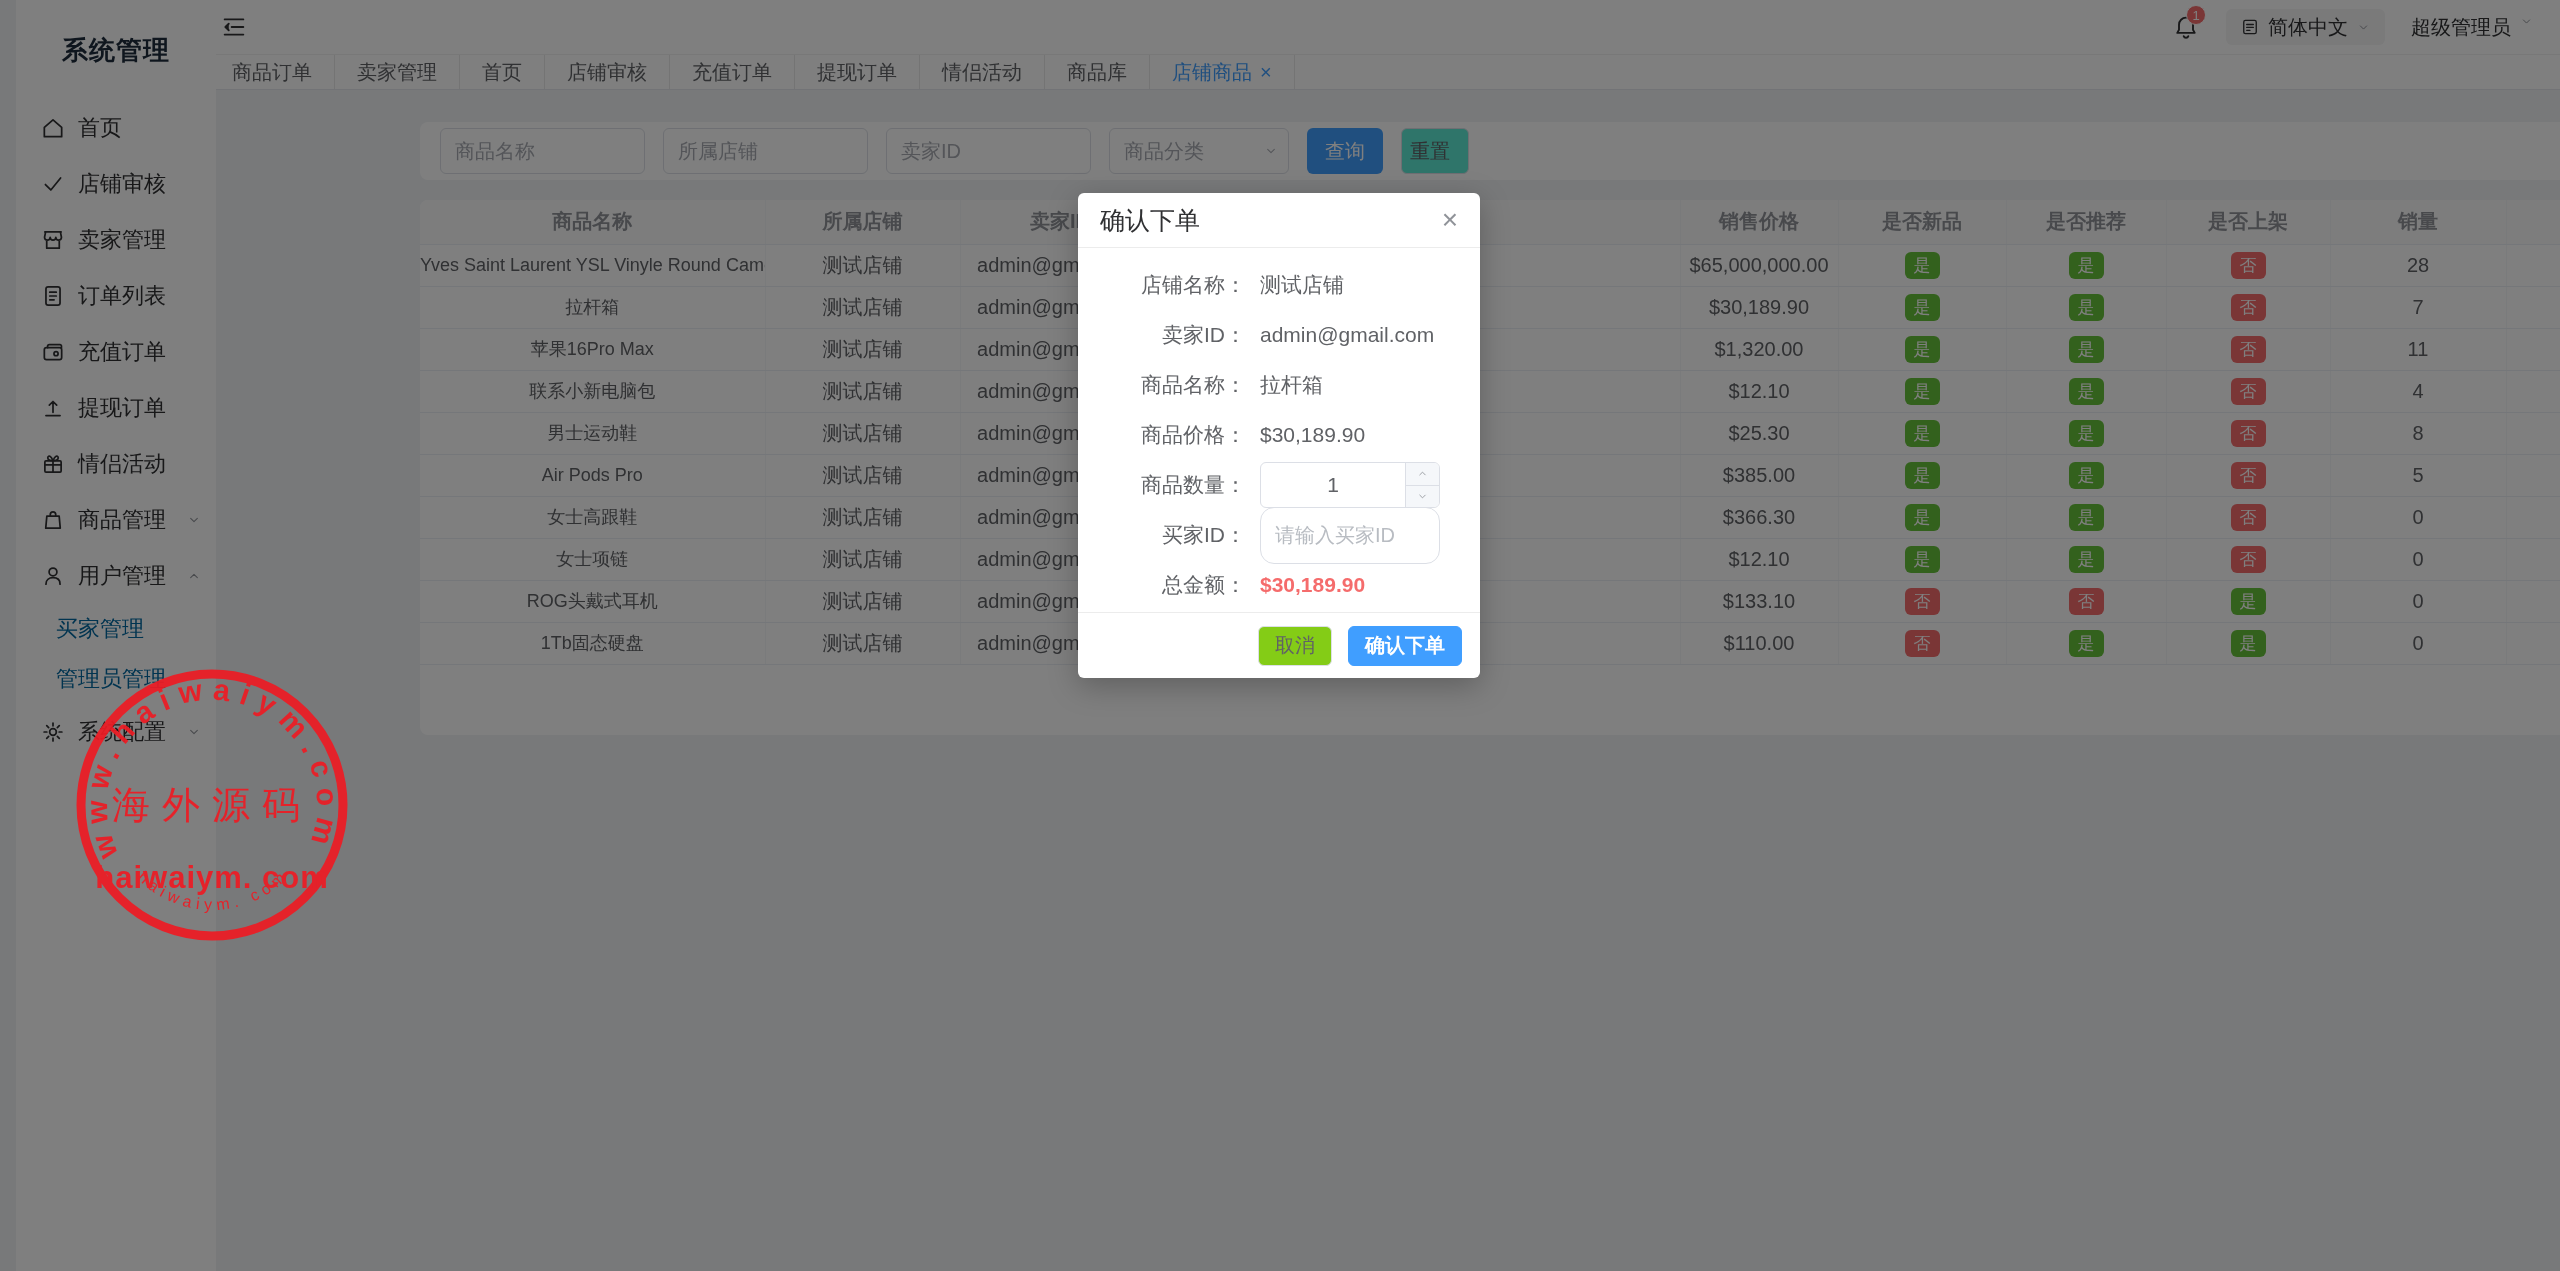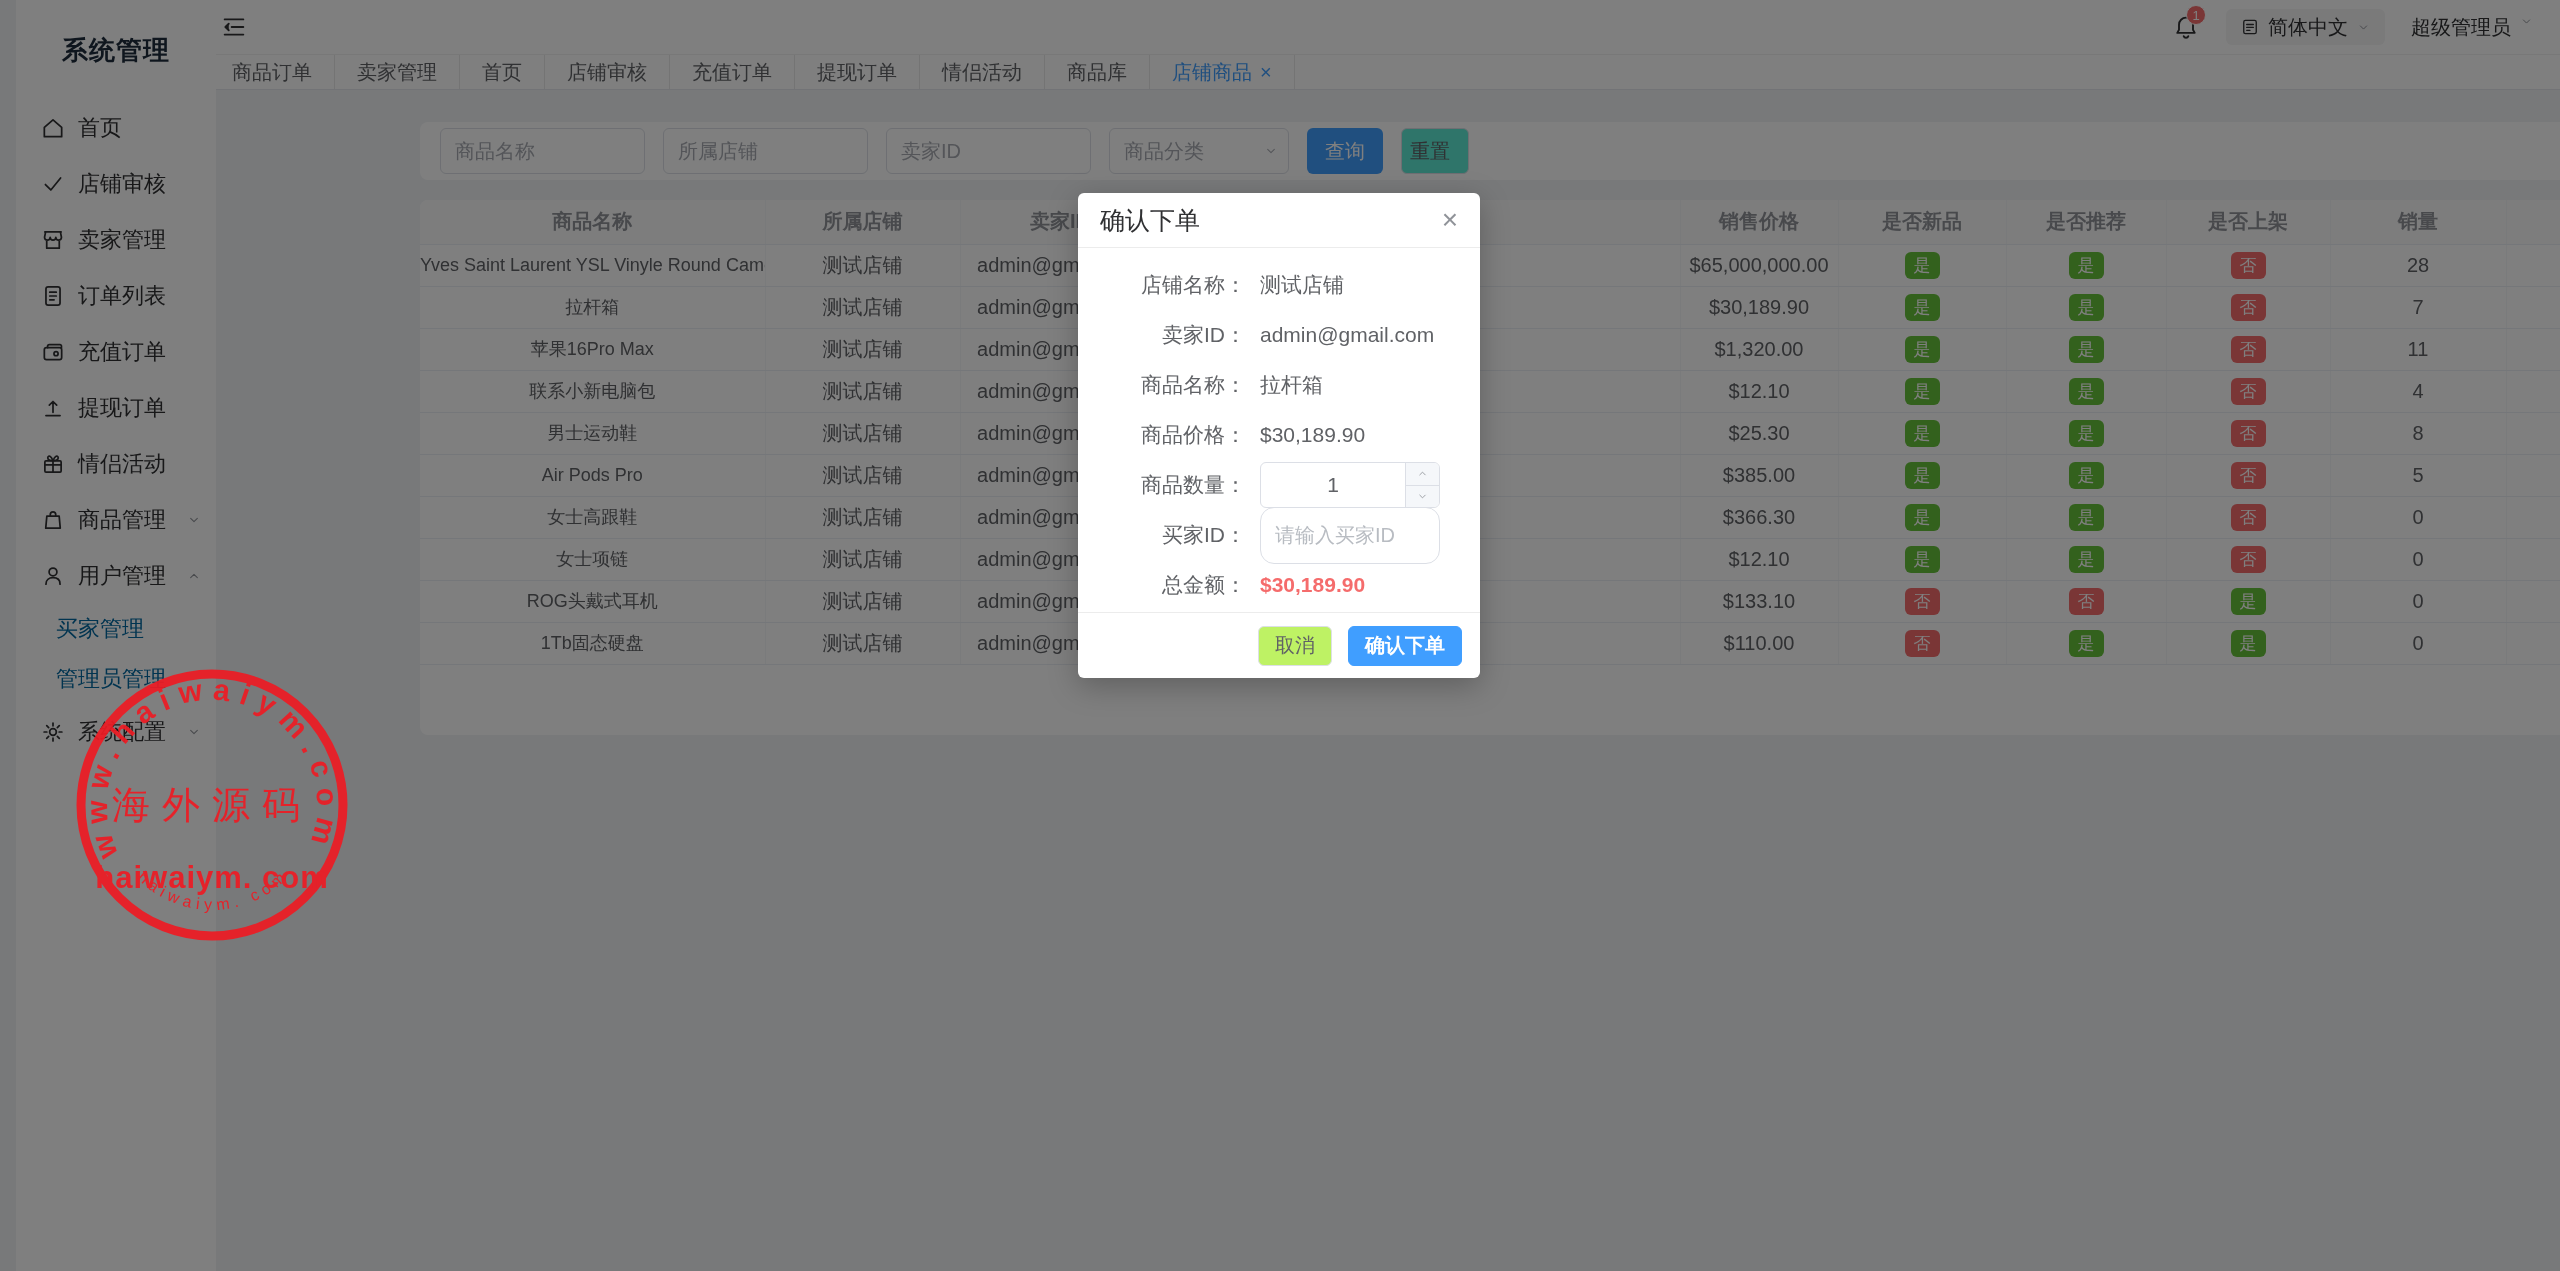--- a/index.html
+++ b/index.html
@@ -73,21 +73,21 @@
   .qty-wrap { position:relative; margin-left:14px; width:180px; height:46px; border:1px solid #dcdfe6; border-radius:6px; background:#fff; }
   .qty-input { width:100%; height:100%; border:none; outline:none; text-align:center; font-size:21px; color:#606266; padding-right:34px; background:transparent; font-family:"Liberation Sans",sans-serif; }
   .qty-spin { position:absolute; right:0; top:0; width:34px; height:100%; border-left:1px solid #dcdfe6; display:flex; flex-direction:column; }
   .qty-spin div { flex:1; display:flex; align-items:center; justify-content:center; color:#909399; cursor:pointer; background:#f5f7fa; }
   .qty-spin div:first-child { border-bottom:1px solid #dcdfe6; border-radius:0 5px 0 0; }
   .qty-spin div:last-child { border-radius:0 0 5px 0; }
   .qty-spin svg { width:13px; height:13px; }
   .buyer-input { margin-left:14px; width:180px; height:57px; border:1px solid #dcdfe6; border-radius:14px; padding:0 14px; font-size:20px; color:#606266; outline:none; font-family:"Liberation Sans",sans-serif; }
   .buyer-input::placeholder { color:#b8bcc2; }
   .modal-foot { position:absolute; left:0; right:0; bottom:0; height:66px; border-top:1px solid #ececec; display:flex; align-items:center; justify-content:flex-end; gap:16px; padding:0 18px; }
-  .m-btn { height:40px; border-radius:6px; font-size:20px; padding:0 16px; cursor:pointer; border:1px solid #dcdfe6; background:#bef264; color:#606266; font-family:"Liberation Sans",sans-serif; }
+  .m-btn { height:40px; border-radius:6px; font-size:20px; padding:0 16px; cursor:pointer; border:1px solid #dcdfe6; background:#84cc16; color:#606266; font-family:"Liberation Sans",sans-serif; }
   .m-btn.primary { background:#409eff; border-color:#409eff; color:#fff; font-weight:bold; }
 
   
   .stamp { position:absolute; left:73px; top:666px; width:278px; height:278px; z-index:50; opacity:.93; pointer-events:none; }
 </style>
 </head>
 <body>
 
 <div id="stage">
 

